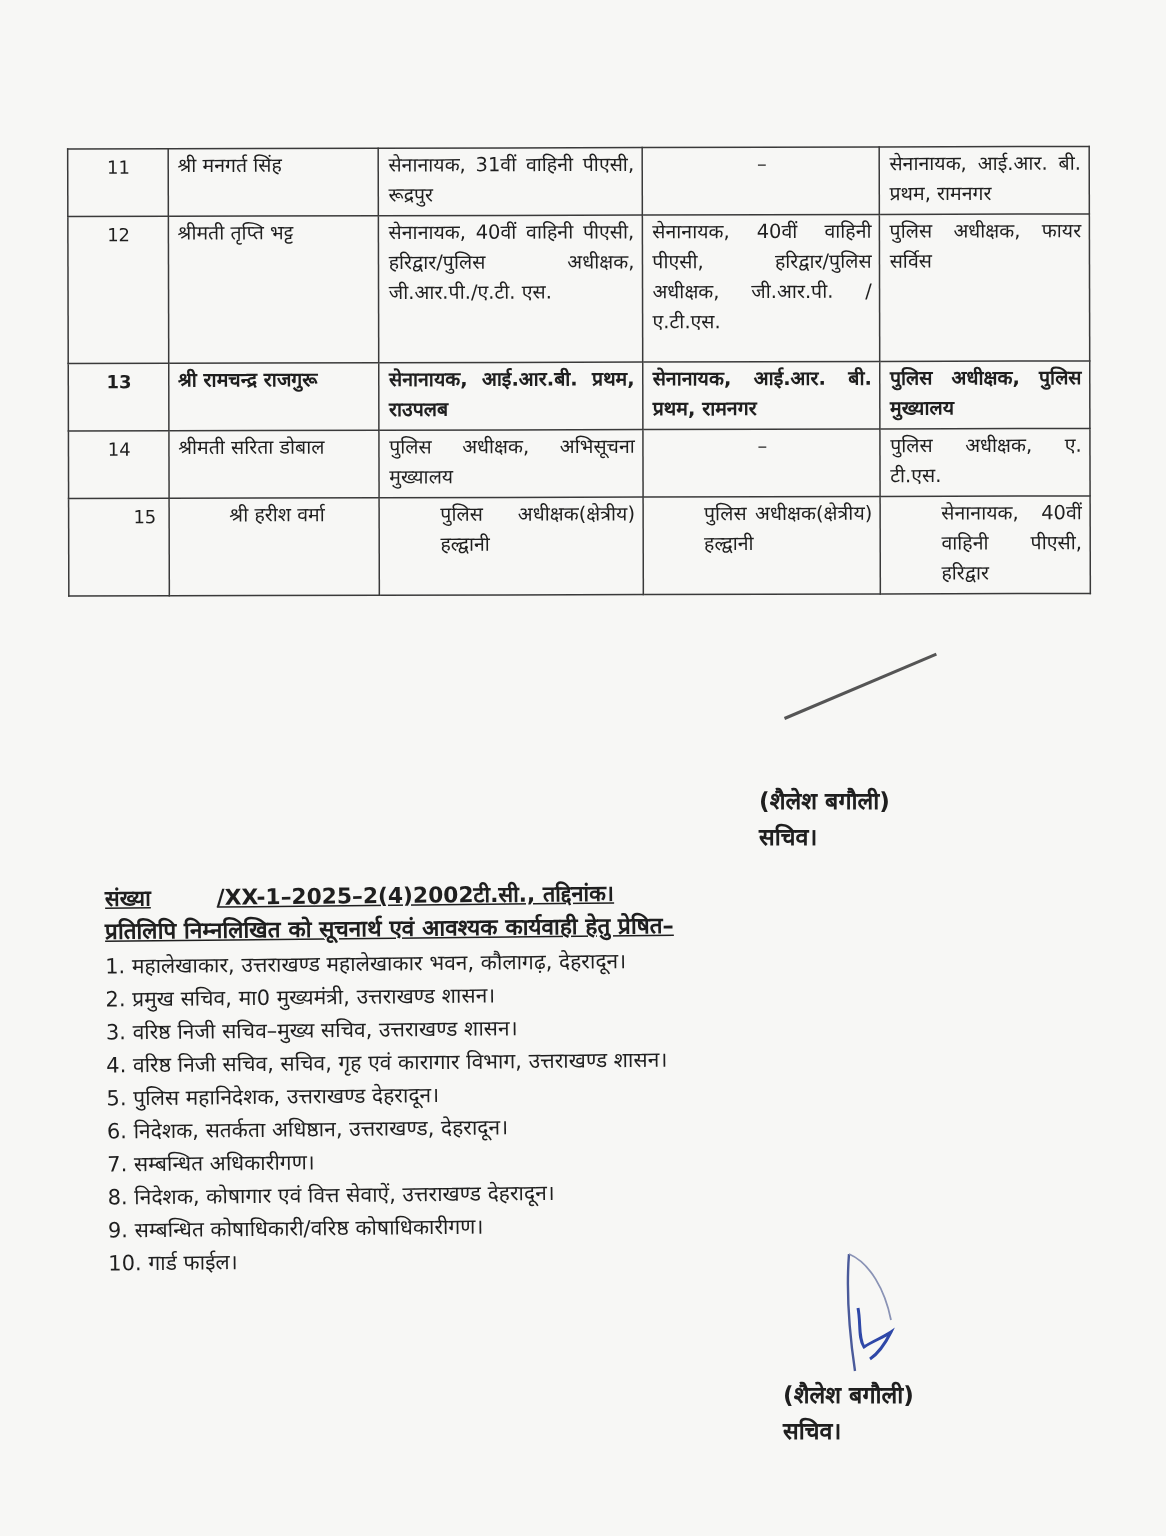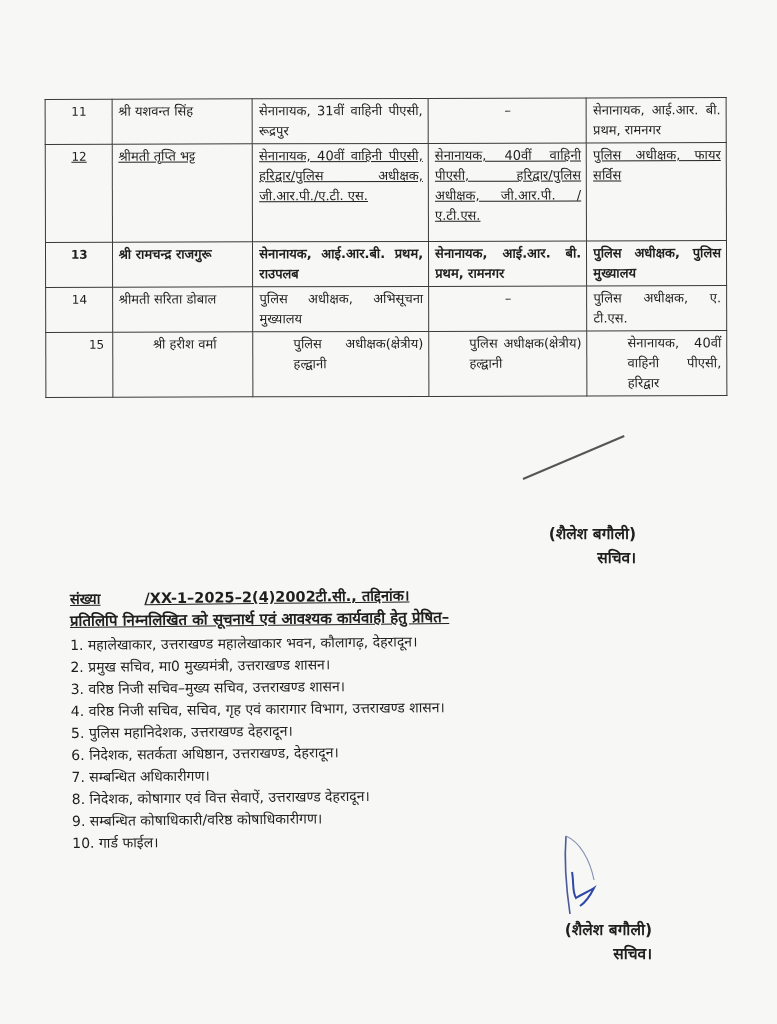--- a/index.html
+++ b/index.html
@@ -23,38 +23,38 @@
       padding: 2px 5px 2px 6px;
       margin-left: 20px;
     }
     td.c-sn { width: 25px; text-align: center; font-size: 12px; padding-top: 4px; }
     td.c-name { width: 152px; }
     td.c-from { width: 172px; text-align: justify; text-align-last: left; }
     td.c-prev { width: 140px; text-align: justify; text-align-last: left; }
     td.c-to { width: 128px; text-align: justify; text-align-last: left; }
     td.dash { text-align: center; text-align-last: center; }
     tr.r11 td { height: 40px; }
-    tr.r12 td { height: 93px; text-decoration: underline; }
+    tr.r12 td { height: 93px; }
     tr.r13 td { height: 40px; font-weight: bold; }
     tr.r14 td { height: 40px; }
     tr.r15 td { height: 53px; padding-left: 40px; }
 
     .para {
       position: absolute; left: 56px; top: 400px; width: 672px;
       font-size: 15.5px; line-height: 34px; text-align: justify;
     }
     .para .num { font-weight: bold; margin-right: 18px; }
 
     .sig-line {
       position: absolute; left: 523px; top: 478px;
       width: 110px; height: 2px; background: #555;
       transform: rotate(-23deg); transform-origin: left center;
     }
     .sig-block {
-      position: absolute; text-align: right; font-weight: bold;
+      position: absolute; text-align: left; font-weight: bold;
       font-size: 15.5px; line-height: 24px;
     }
     .sig-block.one { left: 506px; top: 522px; width: 130px; }
     .sig-block.two { left: 522px; top: 918px; width: 130px; }
 
     .ref {
       position: absolute; left: 70px; top: 588px;
       font-size: 14.5px; font-weight: bold; text-decoration: underline;
       transform: rotate(-0.6deg); transform-origin: left center;
     }
@@ -74,21 +74,21 @@
   </style>
 </head>
 <body>
 
 <div class="page">
 
   <table class="posting">
     <tbody>
       <tr class="r11">
         <td class="c-sn">11</td>
-        <td class="c-name">श्री यशवन्त सिंह</td>
+        <td class="c-name">श्री मनगर्त सिंह</td>
         <td class="c-from">सेनानायक, 31वीं वाहिनी पीएसी, रूद्रपुर</td>
         <td class="c-prev dash">–</td>
         <td class="c-to">सेनानायक, आई.आर. बी. प्रथम, रामनगर</td>
       </tr>
       <tr class="r12">
         <td class="c-sn">12</td>
         <td class="c-name">श्रीमती तृप्ति भट्ट</td>
         <td class="c-from">सेनानायक, 40वीं वाहिनी पीएसी, हरिद्वार/पुलिस अधीक्षक, जी.आर.पी./ए.टी. एस.</td>
         <td class="c-prev">सेनानायक, 40वीं वाहिनी पीएसी, हरिद्वार/पुलिस अधीक्षक, जी.आर.पी. /ए.टी.एस.</td>
         <td class="c-to">पुलिस अधीक्षक, फायर सर्विस</td>

